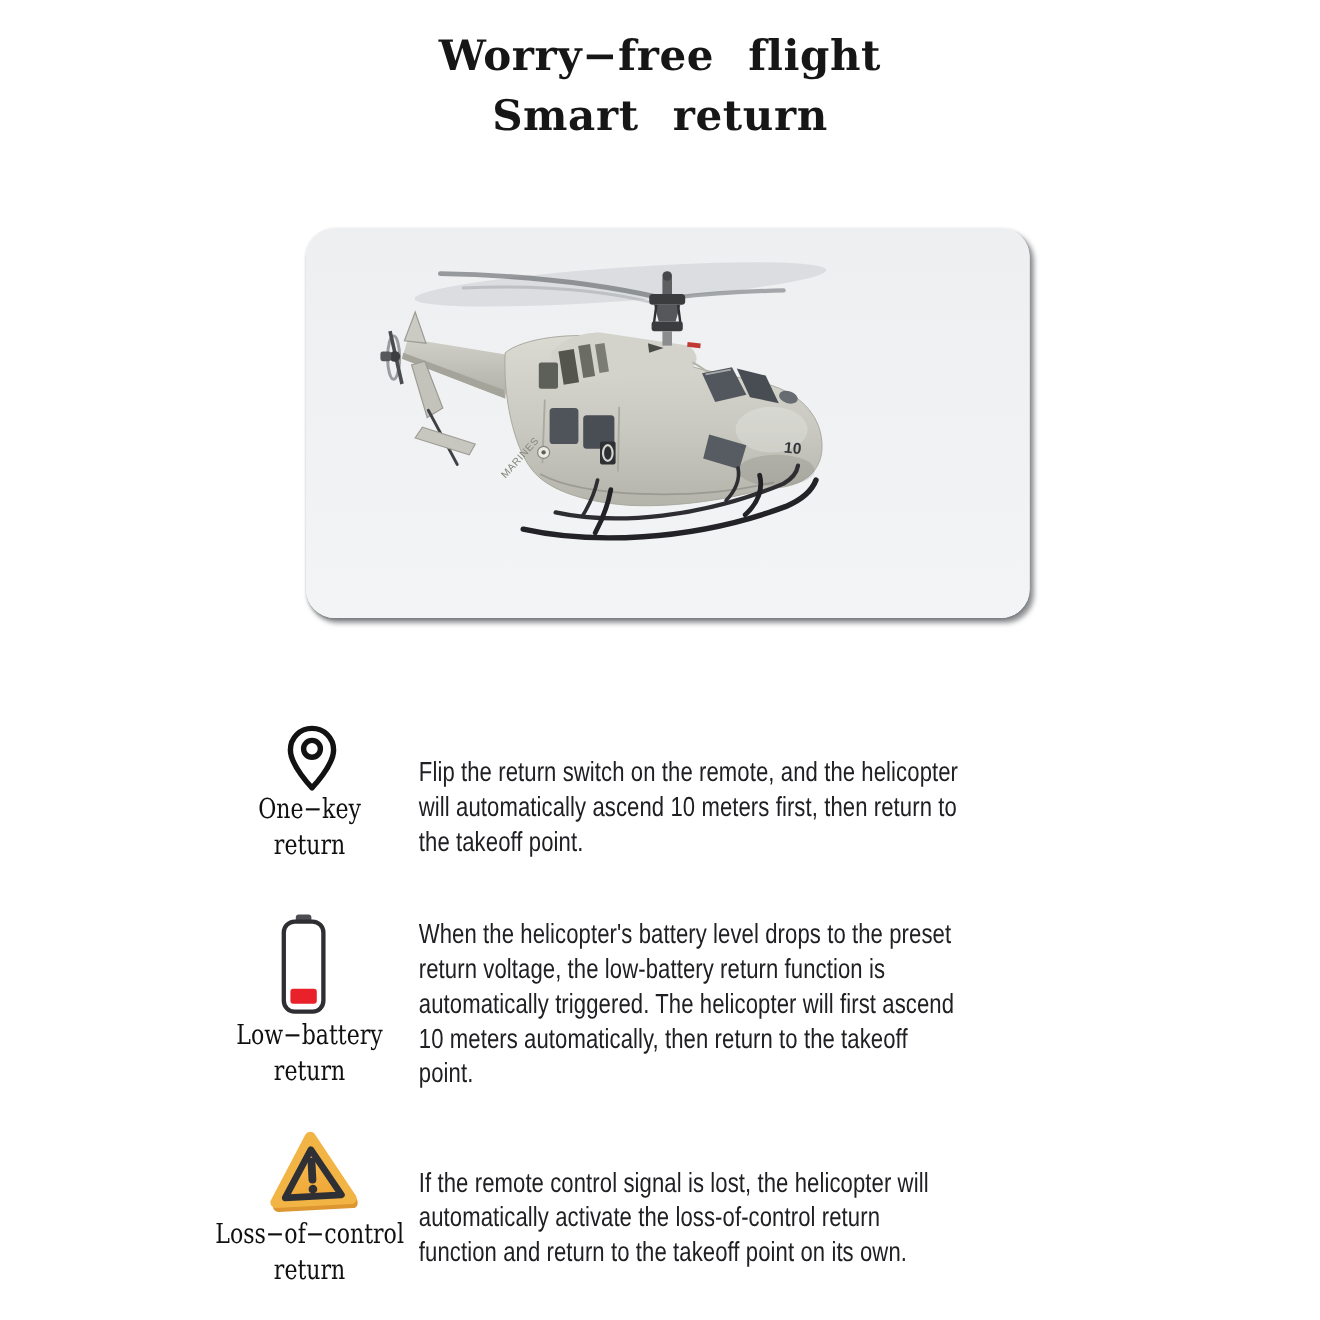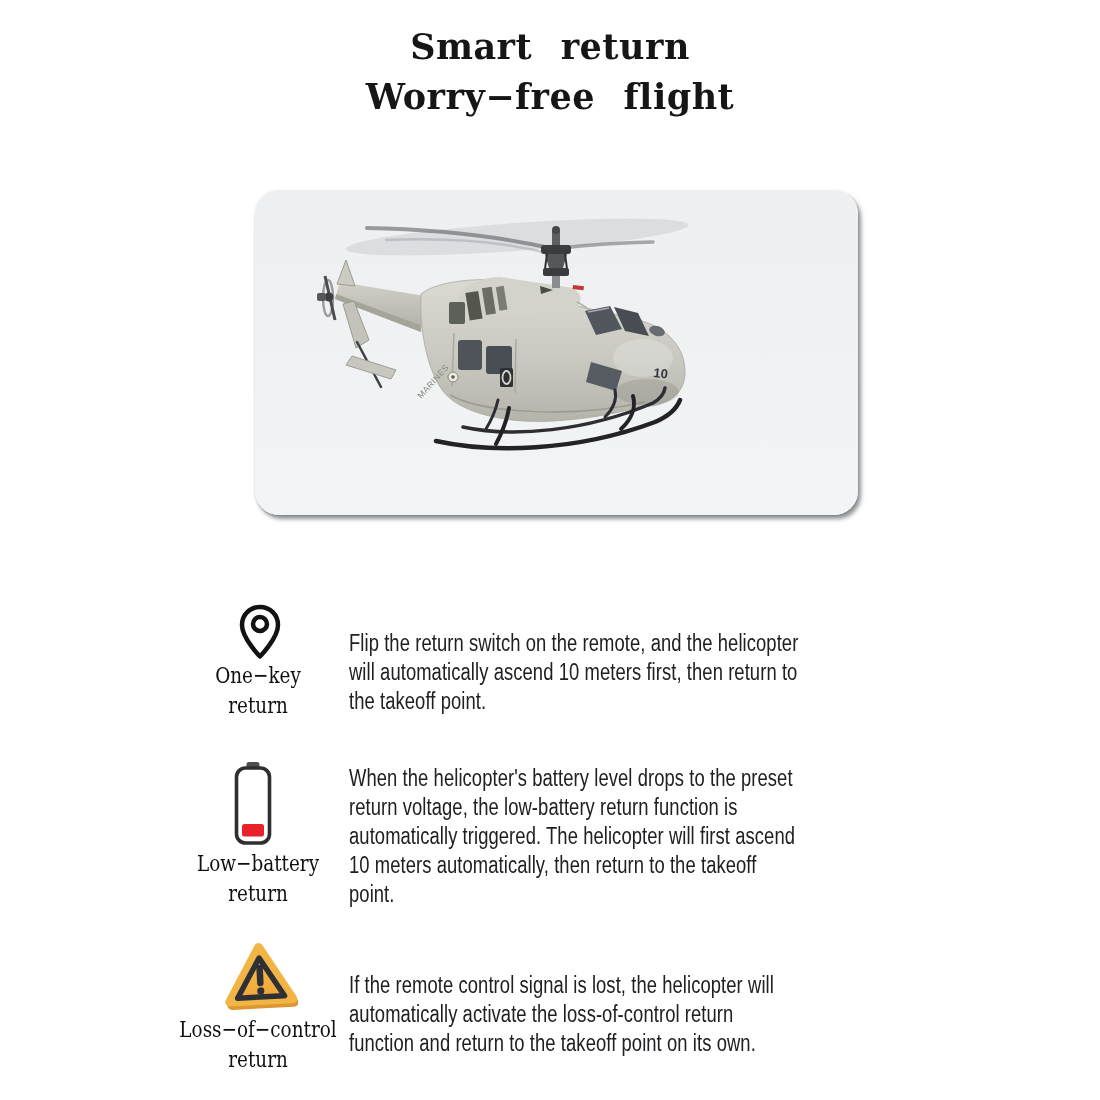--- a/index.html
+++ b/index.html
@@ -56,22 +56,22 @@
   .body-1{top:629px;}
   .body-2{top:764px;}
   .body-3{top:971px;}
 </style>
 </head>
 <body>
 
 <div class="page">
 
   <div class="title">
+    <div>Worry−free flight</div>
     <div>Smart return</div>
-    <div>Worry−free flight</div>
   </div>
 
   <div class="hero-card">
     <svg viewBox="0 0 603 325" aria-hidden="true">
       <defs>
         <linearGradient id="fuseGrad" x1="0" y1="0" x2="0" y2="1">
           <stop offset="0" stop-color="#dadad3"></stop>
           <stop offset="0.55" stop-color="#c9c9c1"></stop>
           <stop offset="1" stop-color="#b4b4ab"></stop>
         </linearGradient>

